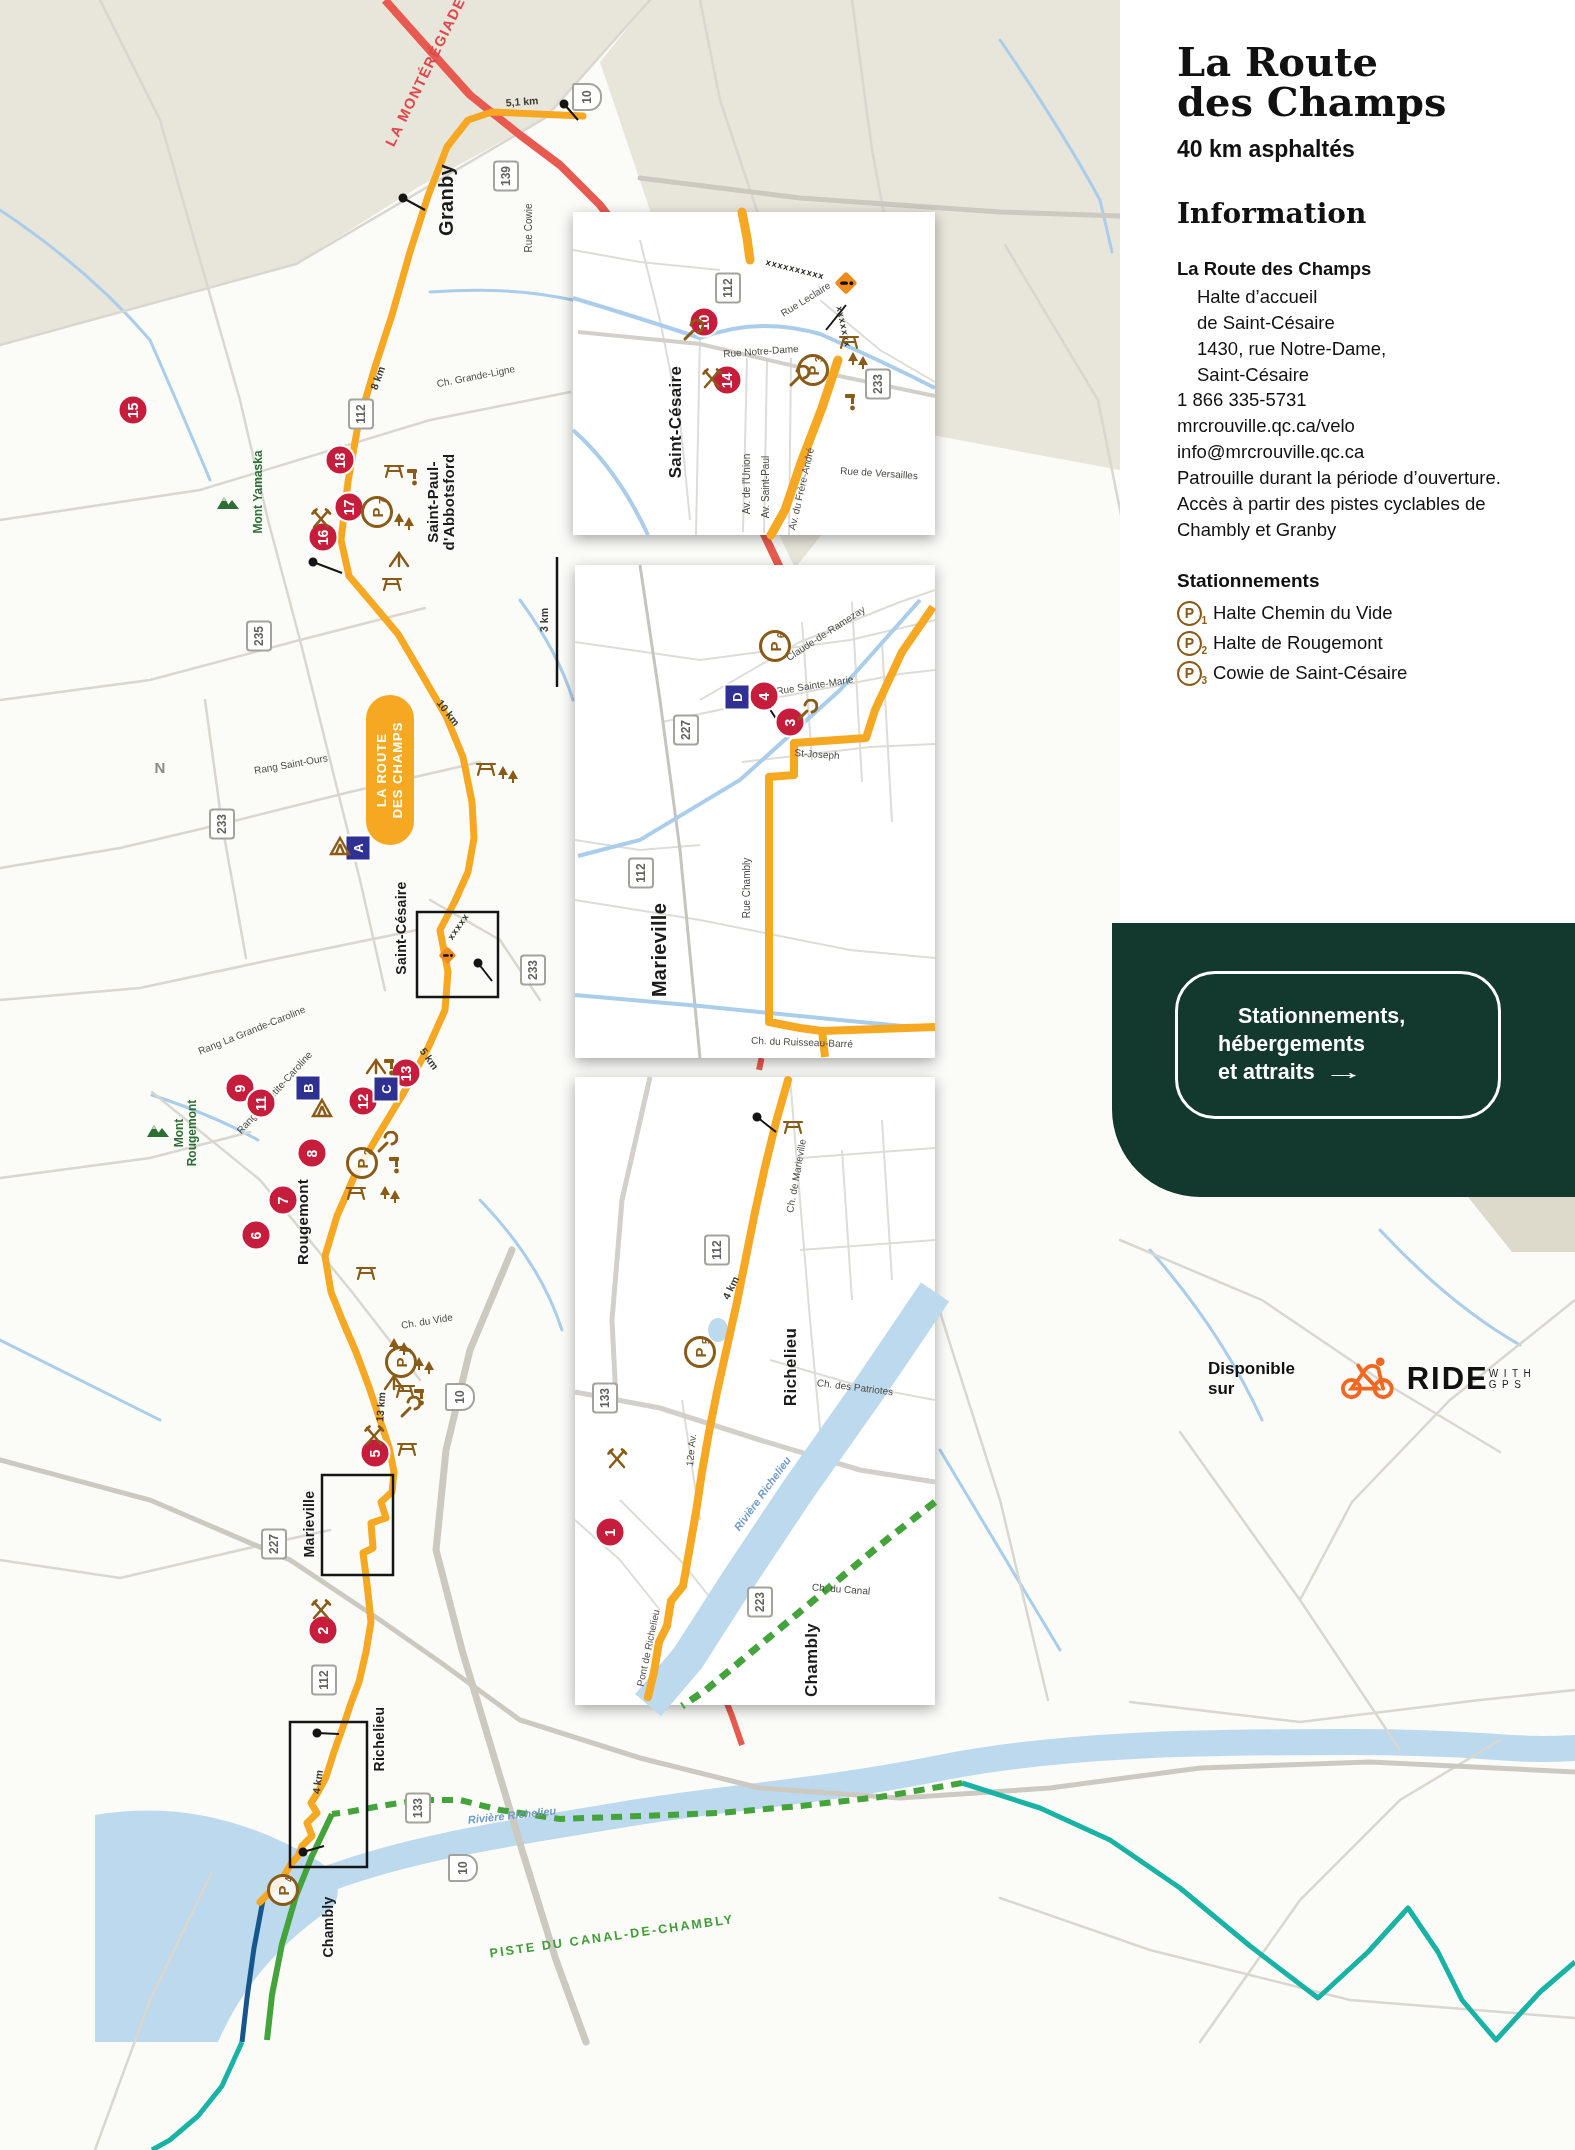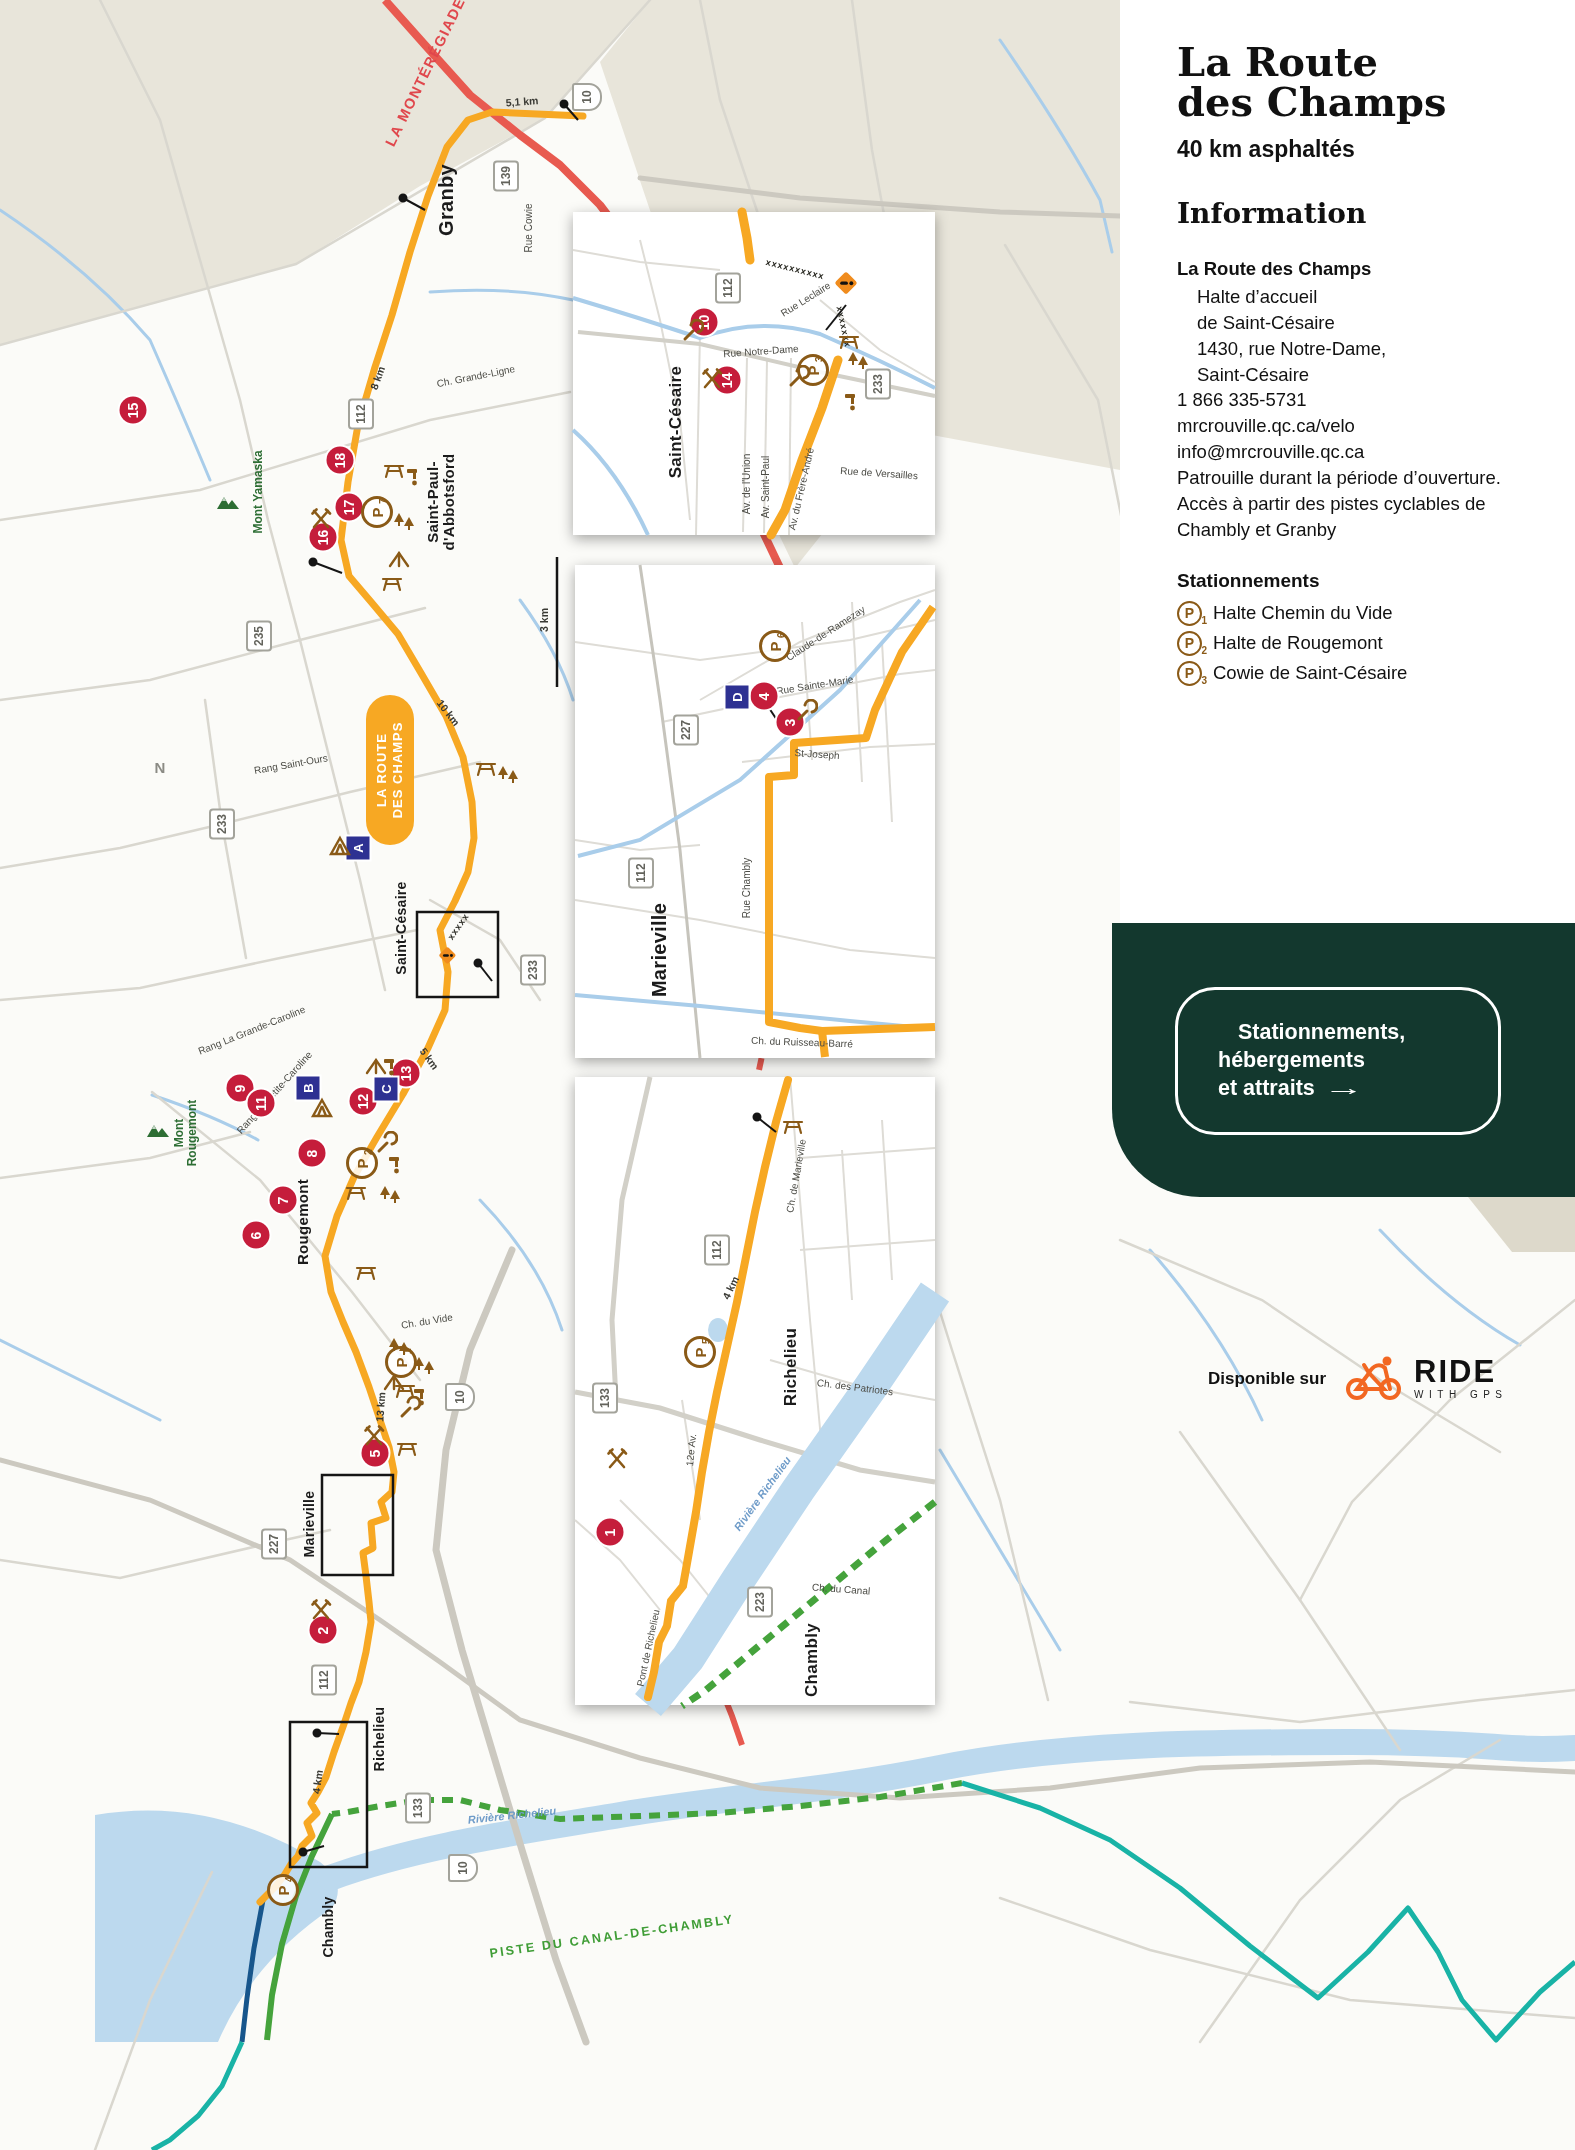--- a/index.html
+++ b/index.html
@@ -44,28 +44,28 @@
   #panel p{font-size:18.5px;line-height:1.4;margin:0;color:#111;}
   #parking-list{margin-top:6px;}
   .prow{display:flex;align-items:center;margin-bottom:5px;font-size:18.5px;color:#111;}
   .pbadge{width:21px;height:21px;border-radius:50%;border:2.5px solid #8a5a17;color:#8a5a17;font-weight:bold;font-size:14px;
           display:flex;align-items:center;justify-content:center;margin-right:3px;position:relative;flex:none;}
   .pbadge i{font-style:normal;font-size:10px;position:absolute;right:-7px;bottom:-2px;}
   .prow span.lbl{margin-left:8px;}
   .preline{white-space:pre-line;margin-left:20px;}
   
   #green-card{position:absolute;left:1112px;top:923px;width:463px;height:274px;background:#13382e;border-radius:0 0 0 88px;}
-  #cta{position:absolute;left:63px;top:64px;width:326px;height:148px;background:transparent;border:3px solid #fff;border-radius:40px;
+  #cta{position:absolute;left:63px;top:48px;width:326px;height:148px;background:transparent;border:3px solid #fff;border-radius:40px;
        color:#fff;font-family:"Liberation Sans",sans-serif;font-weight:bold;font-size:21.5px;line-height:1.3;text-align:left;
        padding:0 0 0 40px;cursor:pointer;}
   #cta .arrow{display:inline-block;transform:scaleX(1.9);margin-left:18px;font-weight:normal;}
   
   #rwgps{position:absolute;left:1208px;top:1355px;display:flex;align-items:center;}
   #rwgps .pref{font-size:17px;font-weight:bold;color:#111;margin-right:18px;}
-  #rwgps .brandcol{display:flex;flex-direction:column;margin-left:8px;}
+  #rwgps .brandcol{display:flex;flex-direction:row;margin-left:8px;}
   #rwgps .brand{font-size:31px;font-weight:bold;letter-spacing:2px;color:#111;line-height:.9;}
   #rwgps .sub{font-size:10px;letter-spacing:5.5px;color:#222;margin-top:3px;}
   
   #footer{position:absolute;left:0;top:2042px;width:1575px;height:108px;background:#12352b;}
   #footer .sec{position:absolute;right:138px;top:22px;font-size:19px;letter-spacing:1.5px;color:#eceae4;}
   #footer .pnum{position:absolute;right:75px;top:20px;font-family:"DejaVu Serif","Liberation Serif",serif;font-size:21px;color:#93b37a;}
 </style>
 </head>
 <body>
 

